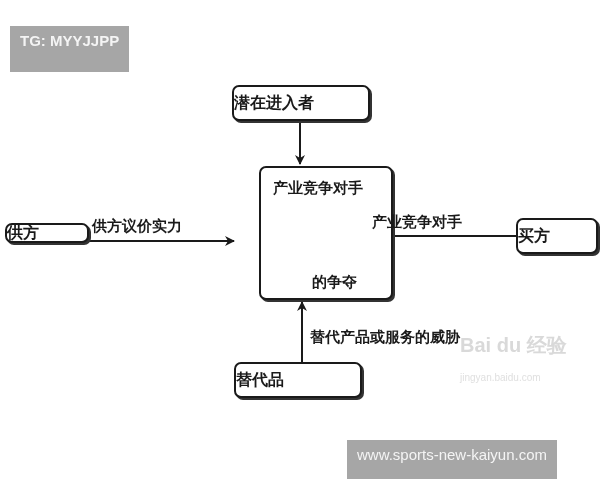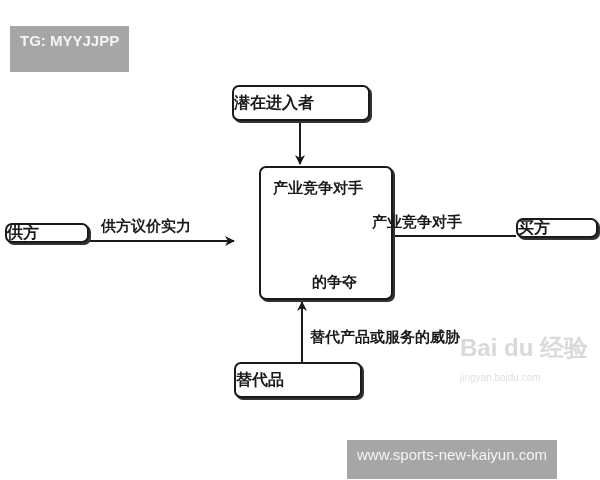--- a/index.html
+++ b/index.html
@@ -7,33 +7,33 @@
          font-family:"DejaVu Sans", sans-serif; color:#1a1a1a; }
   .badge { position:absolute; background:#a6a6a6; color:#f4f4f4; font-family:"Liberation Sans", sans-serif;
            font-size:15px; line-height:30px; padding:0 10px; white-space:nowrap; }
   #tg { left:10px; top:26px; height:46px;font-weight:bold; }
   #site { left:347px; top:440px; height:39px; padding:0 10px; }
   .box { position:absolute; border:2.5px solid #1a1a1a; border-radius:7px; background:#fff;
          box-shadow:2px 2px 0 #333; display:flex; align-items:center; 
          font-size:16px; font-weight:bold; box-sizing:border-box; }
   #box-top { left:232px; top:85px; width:138px; height:36px; }
   #box-left { left:5px; top:223px; width:84px; height:20px; }
-  #box-right { left:516px; top:218px; width:82px; height:20px; }
+  #box-right { left:516px; top:218px; width:82px; height:36px; }
   #box-bottom { left:234px; top:362px; width:128px; height:36px; }
   #box-center { left:236px; top:166px; width:134px; height:134px; display:block;margin-left:23px; }
   .ctext { position:absolute; font-size:15px; font-weight:bold; white-space:nowrap; line-height:20px; }
   #c-title { left:12px; top:10px; }
   #c-sub1 { left:16px; top:84px; }
   #c-sub2 { left:16px; top:104px;padding-left:35px; }
   .label { position:absolute; font-size:15px; font-weight:bold; white-space:nowrap; }
-  #lbl-left { left:101px; top:217px; }
+  #lbl-left { left:92px; top:217px; }
   #lbl-right { left:372px; top:213px; }
   #lbl-bottom { left:310px; top:328px; }
   svg.lines { position:absolute; left:0; top:0; }
-  .wm { position:absolute; left:460px; top:332px; color:#d9d9d9; font-size:24px; font-weight:bold; font-family:"Liberation Sans", sans-serif; }
+  .wm { position:absolute; left:460px; top:332px; color:#d9d9d9; font-size:20px; font-weight:bold; font-family:"Liberation Sans", sans-serif; }
   .wm2 { position:absolute; left:460px; top:372px; color:#e0e0e0; font-size:10px; font-family:"Liberation Sans", sans-serif; }
 </style>
 </head>
 <body>
 
 <div id="tg" class="badge">TG: MYYJJPP</div>
 
 <svg class="lines" width="600" height="480">
   <defs>
     <marker id="ah" markerWidth="10" markerHeight="10" refX="9" refY="5" orient="auto" markerUnits="userSpaceOnUse">

